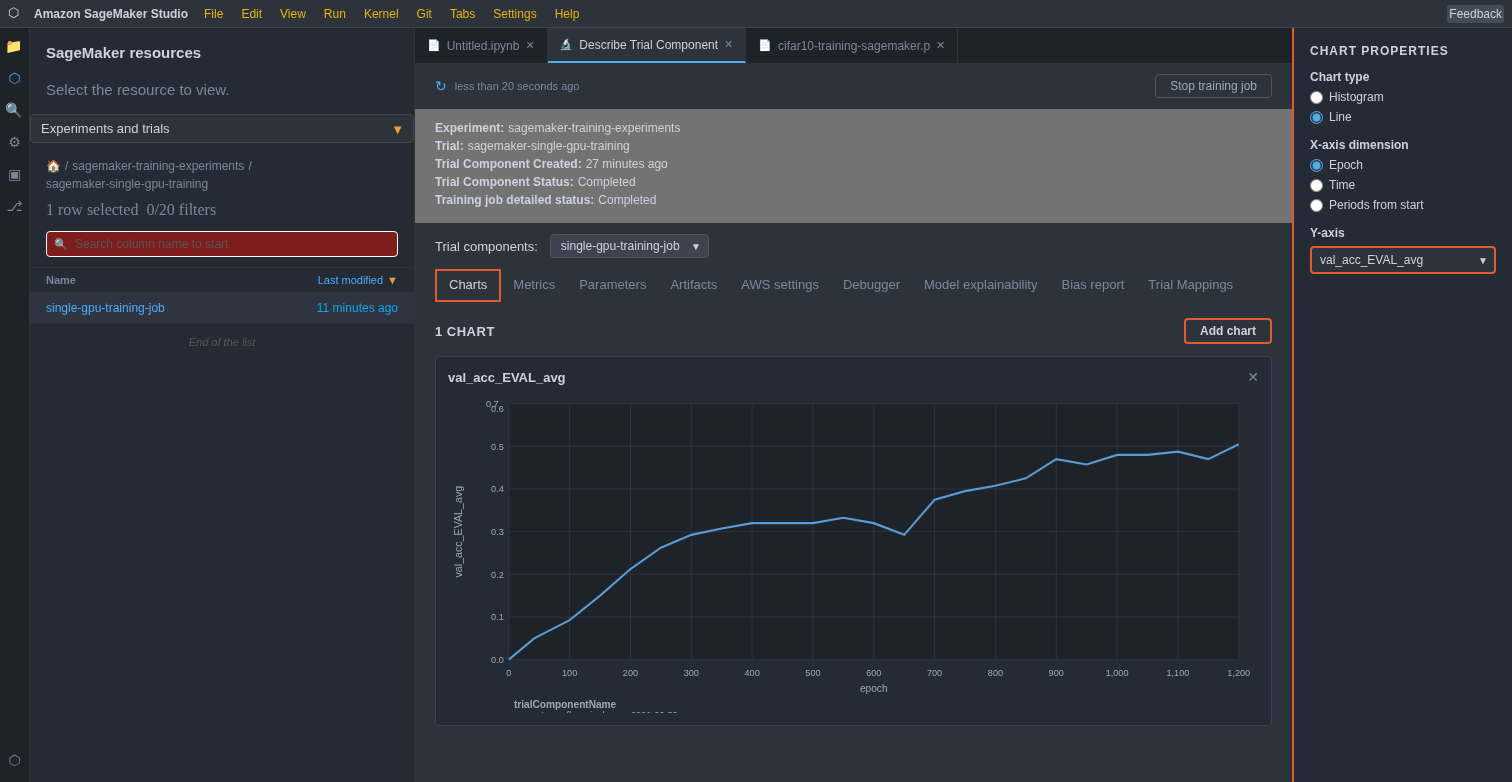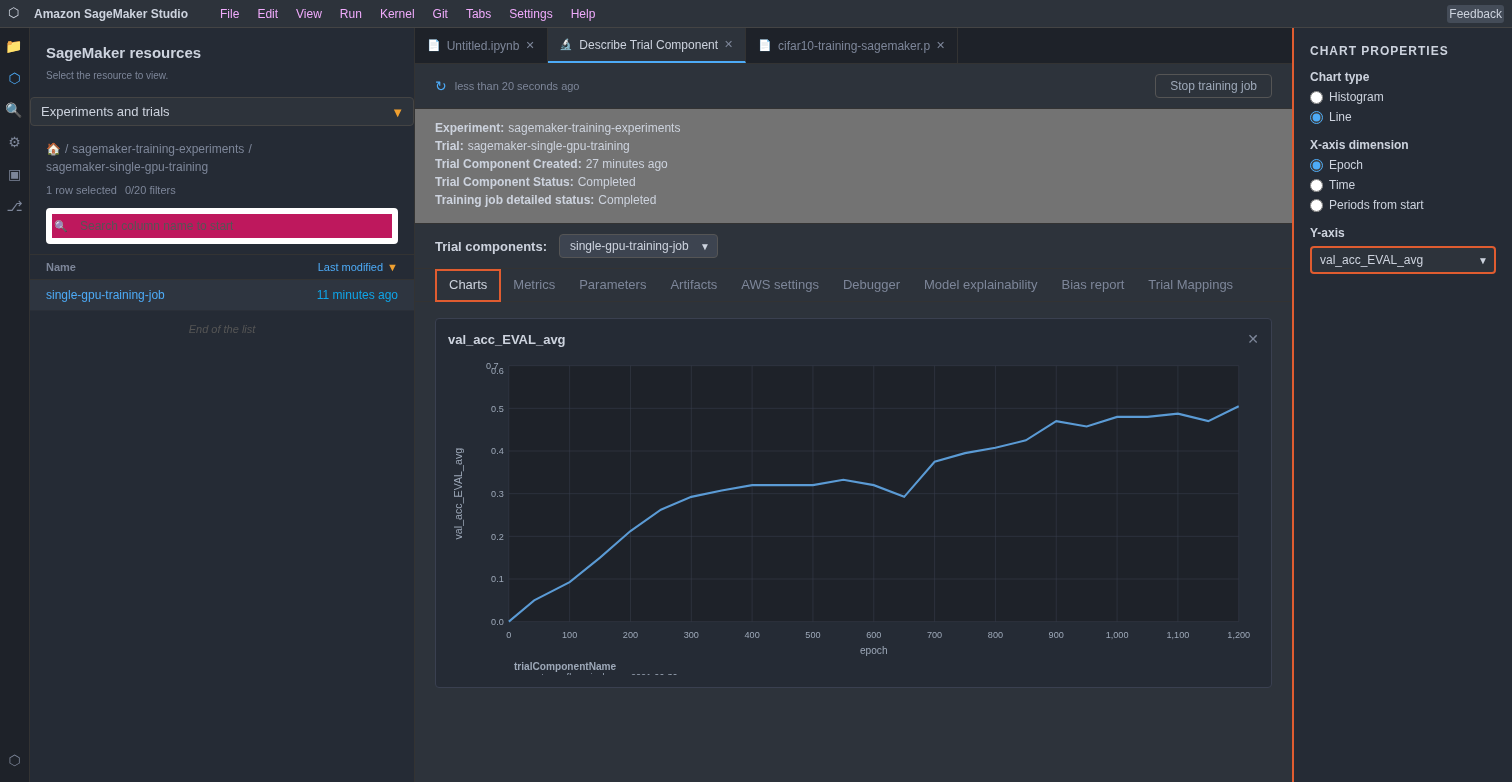--- a/index.html
+++ b/index.html
@@ -1,52 +1,52 @@
 <!DOCTYPE html>
 <html><head>
   <meta charset="utf-8">
   <style>
     * { box-sizing: border-box; margin: 0; padding: 0; }
     body { font-family: -apple-system, BlinkMacSystemFont, 'Segoe UI', Arial, sans-serif; background: #1e2229; color: #cdd3de; font-size: 13px; overflow: hidden; width: 1512px; height: 782px; display: flex; flex-direction: column; }
 
     
     .menu-bar { display: flex; align-items: center; background: #2d333b; height: 28px; padding: 0 8px; flex-shrink: 0; border-bottom: 1px solid #444; }
     .menu-bar .app-icon { width: 18px; height: 18px; margin-right: 8px; }
-    .menu-bar .app-title { font-size: 12px; color: #cdd3de; margin-right: 24px; font-weight: 600; }
+    .menu-bar .app-title { font-size: 12px; color: #cdd3de; margin-right: 8px; font-weight: 600; }
     .menu-bar .menu-items { display: flex; gap: 2px; }
-    .menu-bar .menu-item { font-size: 12px; color: #f0abfc; padding: 2px 8px; cursor: pointer; border-radius: 3px; text-align: center; }
+    .menu-bar .menu-item { font-size: 12px; color: #eab308; padding: 2px 8px; cursor: pointer; border-radius: 3px; text-align: center; }
     .menu-bar .feedback-btn { margin-left: auto; font-size: 12px; background: #444c58; padding: 2px 2px; border-radius: 3px; color: #cdd3de; cursor: pointer; }
 
     
     .main-container { display: flex; flex: 1; overflow: hidden; }
 
     
     .icon-rail { width: 30px; background: #1e2229; display: flex; flex-direction: column; align-items: center; padding-top: 8px; gap: 12px; border-right: 1px solid #333; flex-shrink: 0; }
     .icon-rail .rail-icon { width: 20px; height: 20px; display: flex; align-items: center; justify-content: center; color: #7d8699; cursor: pointer; font-size: 14px; }
     .icon-rail .rail-icon.active { color: #4dabf7; }
 
     
     .left-panel { width: 385px; background: #252b35; border-right: 1px solid #333; display: flex; flex-direction: column; flex-shrink: 0; }
     .left-panel-header { padding: 16px 16px 8px; }
     .left-panel-header h2 { font-size: 15px; color: #cdd3de; font-weight: 600; }
-    .left-panel-header p { font-size: 10px; color: #7d8699; margin-top: 9px; }
+    .left-panel-header p { font-size: 15px; color: #7d8699; margin-top: 20px; }
 
     .resource-select { margin: 8px 0; position: relative; }
     .resource-select select { width: 100%; background: #2d333b; border: 1px solid #444; color: #cdd3de; padding: 6px 10px; border-radius: 4px; font-size: 13px; appearance: none; cursor: pointer; }
     .resource-select .chevron { position: absolute; right: 10px; top: 50%; transform: translateY(-50%); color: #f0a030; pointer-events: none; }
 
     .breadcrumb { padding: 8px 16px; font-size: 12px; color: #7d8699; display: flex; align-items: center; flex-wrap: wrap; gap: 4px; }
     .breadcrumb a { color: #7d8699; text-decoration: none; }
 
     .trial-components-header { padding: 8px 16px 4px; }
     .trial-components-header h3 { font-size: 12px; font-weight: 700; color: #cdd3de; text-transform: uppercase; letter-spacing: 0.5px; }
-    .trial-components-subheader { padding: 2px 16px 8px; font-size: 11px; color: #7d8699; display: flex; align-items: flex-end; gap: 8px; }
+    .trial-components-subheader { padding: 2px 16px 8px; font-size: 16px; color: #7d8699; display: flex; align-items: flex-end; gap: 8px; font-family: Liberation Serif, serif; }
 
     .search-box { margin: 4px 16px; position: relative; }
-    .search-box input { width: 100%; background: #be185d; border: 6px solid #ffffff; color: #cdd3de; padding: 5px 10px 5px 28px; border-radius: 4px; font-size: 12px; }
+    .search-box input { width: 100%; background: #7f1d1d; border: 1px solid #ffffff; color: #cdd3de; padding: 5px 10px 5px 28px; border-radius: 4px; font-size: 12px; }
     .search-box input::placeholder { color: #555; }
     .search-box .search-icon { position: absolute; left: 8px; top: 50%; transform: translateY(-50%); color: #7d8699; font-size: 11px; }
 
     .table-header { display: flex; align-items: center; padding: 6px 16px; border-top: 1px solid #333; border-bottom: 1px solid #333; margin-top: 6px; }
     .table-header .col-name { font-size: 11px; color: #7d8699; flex: 1; font-weight: 600; }
     .table-header .col-modified { font-size: 11px; color: #4dabf7; display: flex; align-items: center; gap: 4px; cursor: pointer; }
 
     .table-row { display: flex; align-items: center; padding: 8px 16px; cursor: pointer; border-bottom: 1px solid #2a2f38; background: #2e3540; }
     .table-row .row-name { font-size: 12px; color: #4dabf7; flex: 1; }
     .table-row .row-modified { font-size: 12px; color: #0ea5e9; }
@@ -68,21 +68,21 @@
     .refresh-btn { color: #4dabf7; margin-right: 8px; cursor: pointer; font-size: 14px; }
     .refresh-label { font-size: 11px; color: #7d8699; }
     .stop-btn { margin-left: auto; background: transparent; border: 1px solid #555; color: #9da8b8; padding: 4px 14px; border-radius: 4px; cursor: pointer; font-size: 12px; text-align: right; }
 
     .trial-details { padding: 12px 20px; background: #737373; border-bottom: 1px solid #333; flex-shrink: 0; }
     .trial-details .detail-row { font-size: 12px; color: #cdd3de; margin-bottom: 4px; }
     .trial-details .detail-row strong { color: #cdd3de; font-weight: 700; margin-right: 4px; }
 
     
     .trial-components-row { display: flex; align-items: center; padding: 10px 20px; background: #2d333b; border-bottom: 1px solid #333; flex-shrink: 0; gap: 12px; }
-    .trial-components-label { font-size: 13px; color: #cdd3de; font-weight: 700; }
+    .trial-components-label { font-size: 13px; color: #cdd3de; font-weight: 400; }
     .trial-components-select { position: relative; }
     .trial-components-select select { background: #3d4450; border: 1px solid #555; color: #cdd3de; padding: 4px 28px 4px 10px; border-radius: 4px; font-size: 12px; appearance: none; cursor: pointer; }
     .trial-components-select .chevron { position: absolute; right: 8px; top: 50%; transform: translateY(-50%); color: #cdd3de; pointer-events: none; font-size: 10px; }
 
     
     .inner-tabs { display: flex; background: #2d333b; border-bottom: 1px solid #333; padding: 0 20px; flex-shrink: 0; }
     .inner-tab { padding: 8px 12px; font-size: 13px; color: #7d8699; cursor: pointer; border-bottom: 2px solid transparent; margin-bottom: -1px; }
     .inner-tab.charts-active { color: #cdd3de; border: 2px solid #e05c30; border-bottom: 2px solid transparent; }
 
     
@@ -255,20 +255,24 @@
       <div class="inner-tab">Parameters</div>
       <div class="inner-tab">Artifacts</div>
       <div class="inner-tab">AWS settings</div>
       <div class="inner-tab">Debugger</div>
       <div class="inner-tab">Model explainability</div>
       <div class="inner-tab">Bias report</div>
       <div class="inner-tab">Trial Mappings</div>
     </div>
 
     <div class="charts-area">
+      <div class="charts-header">
+        <span class="charts-count">1 CHART</span>
+        <button class="add-chart-btn">Add chart</button>
+      </div>
 
       <div class="chart-card">
         <div class="chart-card-header">
           <span class="chart-title">val_acc_EVAL_avg</span>
           <span class="chart-close">✕</span>
         </div>
         <div class="chart-container">
           <svg class="chart-svg" viewBox="0 0 800 300" preserveAspectRatio="none">
 
             <rect x="60" y="10" width="720" height="240" fill="#1e2229"></rect>

